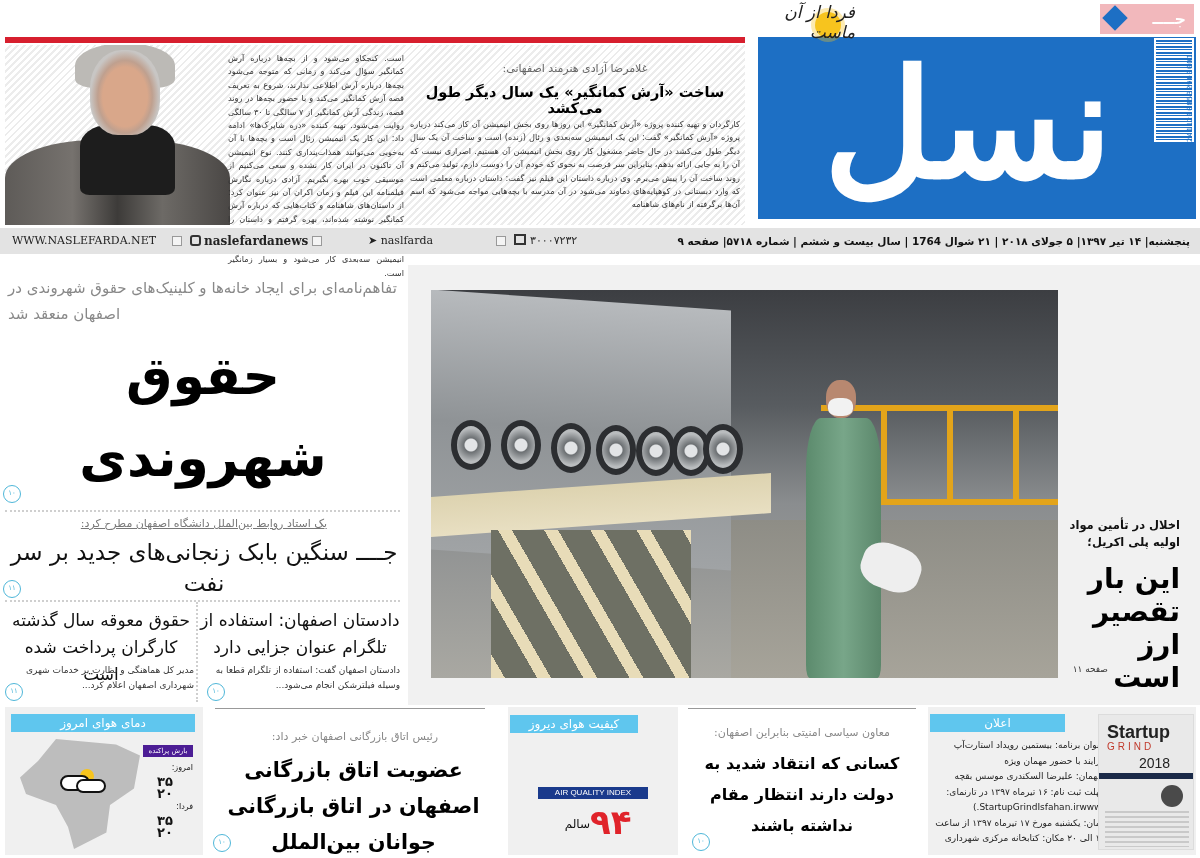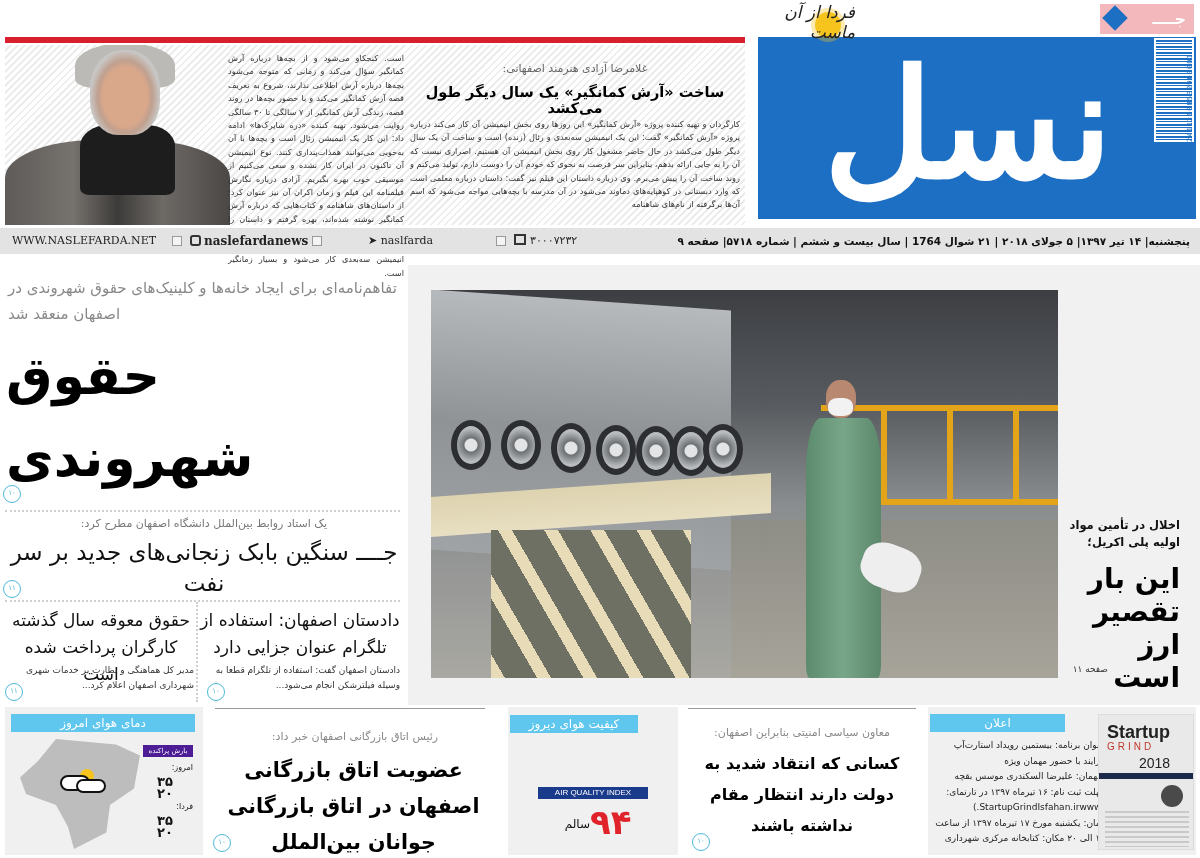--- a/index.html
+++ b/index.html
@@ -65,21 +65,21 @@
   .side-kicker { left: 1062px; top: 517px; width: 118px; font-size: 11.5px; font-weight: bold; line-height: 17px; color: #111; }
   .side-head { left: 1062px; top: 562px; width: 118px; font-size: 28px; font-weight: bold; line-height: 33px; color: #000; }
   .side-page { left: 1062px; top: 664px; width: 46px; font-size: 9px; color: #333; }
 
   
   .lead-kicker { left: 8px; top: 275px; width: 392px; font-size: 15px; color: #888; line-height: 26px; }
   .lead-head { left: 6px; top: 335px; width: 394px; font-size: 52px; font-weight: bold; line-height: 82px; color: #000; letter-spacing: -1px; }
   .pref { width: 18px; height: 18px; border: 1.5px solid #4fb7d9; border-radius: 50%; color: #4fb7d9; font-size: 7px; line-height: 15px; text-align: center; }
   .dotted-h { height: 0; border-top: 2px dotted #cfcfcf; }
   .dotted-v { width: 0; border-left: 2px dotted #cfcfcf; }
-  .s2-kicker { left: 8px; top: 517px; width: 392px; font-size: 11px; color: #777; }
+  .s2-kicker { left: 8px; top: 517px; width: 392px; font-size: 11px; color: #777; text-decoration: underline; }
   .s2-head { left: 8px; top: 537px; width: 392px; font-size: 23px; line-height: 31px; color: #111; }
   .s3-head { left: 200px; top: 607px; width: 200px; font-size: 17px; line-height: 27px; color: #111; }
   .s3-body { left: 200px; top: 663px; width: 200px; font-size: 9px; line-height: 15px; color: #333; }
   .s4-head { left: 6px; top: 607px; width: 190px; font-size: 17px; line-height: 27px; color: #111; }
   .s4-body { left: 4px; top: 663px; width: 190px; font-size: 9px; line-height: 15px; color: #333; }
 
   
   .box-grey { background: #f0f0f0; }
   .box-label { background: #5fc6ee; color: #fff; font-size: 12px; height: 18px; line-height: 18px; text-align: center; }
   .weather-box { left: 5px; top: 707px; width: 198px; height: 148px; }
@@ -180,21 +180,21 @@
     <div class="head"></div>
     <div class="mask"></div>
   </div>
   <div class="mp-spray"></div>
 </div>
 <div class="abs rtl side-kicker">اخلال در تأمین مواد اولیه پلی اکریل؛</div>
 <div class="abs rtl side-head">این بار تقصیر ارز است</div>
 <div class="abs rtl side-page">صفحه ۱۱</div>
 
 <div class="abs rtl center lead-kicker" style="text-align:left">تفاهم‌نامه‌ای برای ایجاد خانه‌ها و کلینیک‌های حقوق شهروندی در اصفهان منعقد شد</div>
-<div class="abs rtl lead-head" style="text-align:left">
+<div class="abs rtl lead-head" style="text-align:center">
   <div>حقوق شهروندی</div>
 </div>
 <div class="abs pref" style="left:3px;top:485px;">۱۰</div>
 <div class="abs dotted-h" style="left:5px;top:510px;width:395px;"></div>
 
 <div class="abs rtl s2-kicker" style="text-align:center">یک استاد روابط بین‌الملل دانشگاه اصفهان مطرح کرد:</div>
 <div class="abs rtl s2-head" style="text-align:center">جــــ سنگین بابک زنجانی‌های جدید بر سر نفت</div>
 <div class="abs pref" style="left:3px;top:580px;">۱۱</div>
 <div class="abs dotted-h" style="left:5px;top:600px;width:395px;"></div>
 <div class="abs dotted-v" style="left:196px;top:602px;height:100px;"></div>

